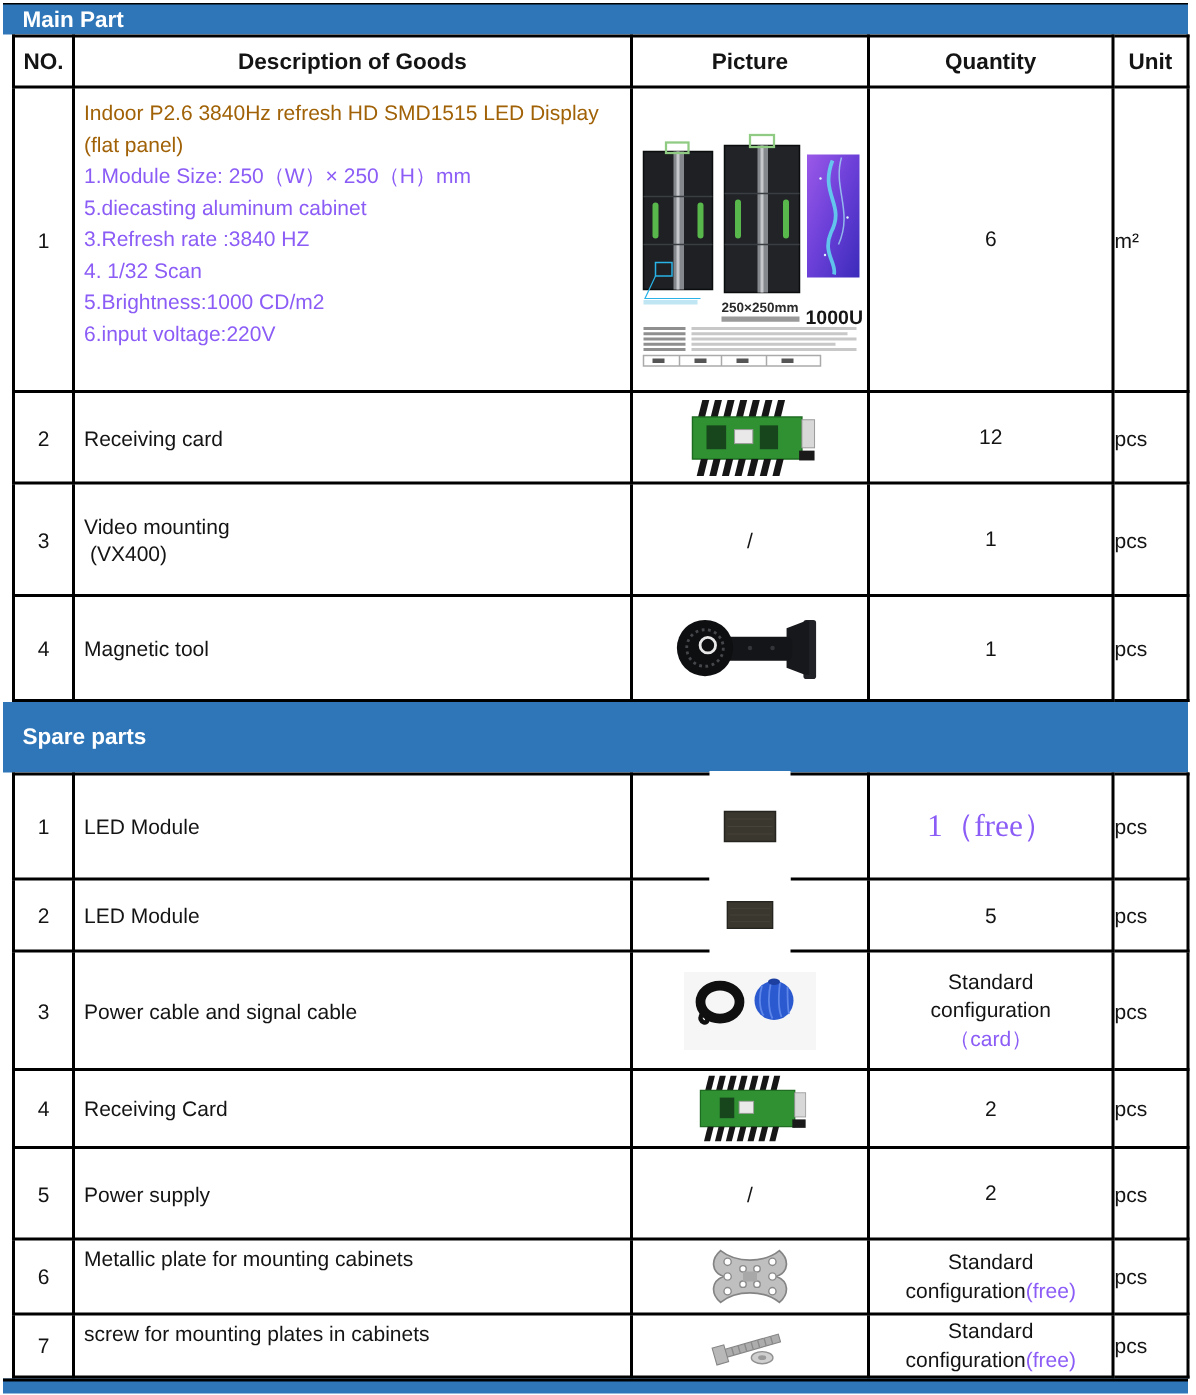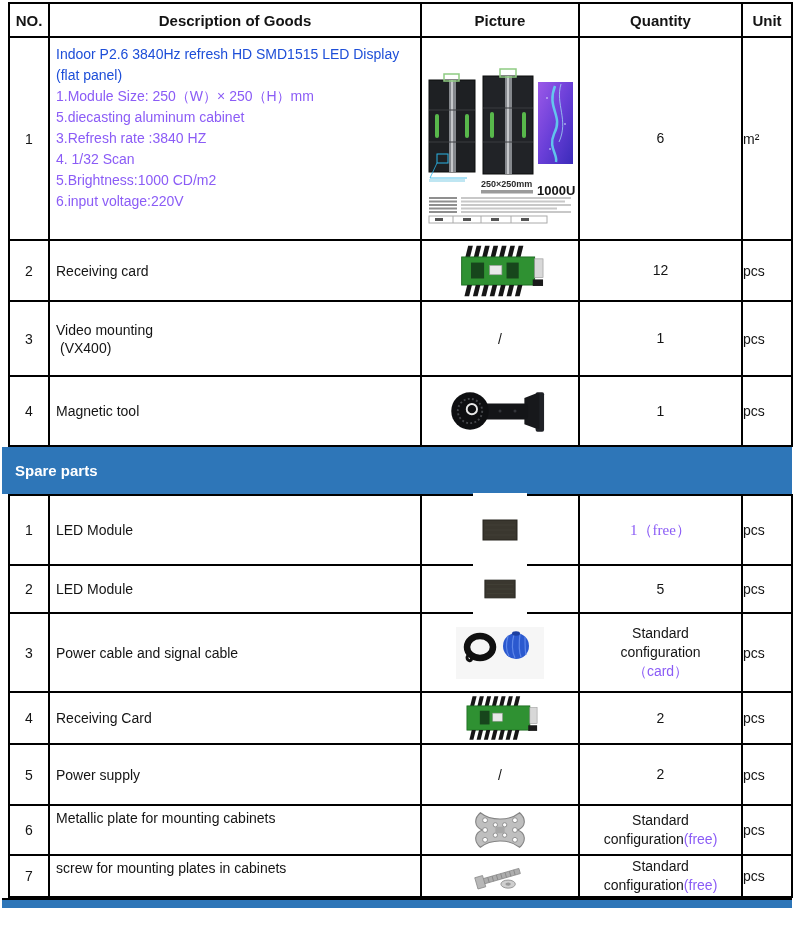--- a/index.html
+++ b/index.html
@@ -34,30 +34,30 @@
   tr.h-s1 { height:70px; } tr.h-s2 { height:48px; } tr.h-s3 { height:79px; } tr.h-s4 { height:47px; }
   tr.h-s5 { height:61px; } tr.h-s6 { height:50px; } tr.h-s7 { height:42px; }
 
   td.no   { text-align:center; vertical-align:middle; font-size:14px; }
   td.desc { text-align:left; vertical-align:middle; font-size:14px; padding:3px 6px; line-height:18px; }
   td.desc.top { vertical-align:top; padding-top:6px; }
   td.pic  { text-align:center; vertical-align:middle; position:relative; }
   td.qty  { text-align:center; vertical-align:middle; font-size:14px; line-height:19px; }
   td.unit { text-align:left; vertical-align:middle; font-size:14px; }
 
-  .desc-title { line-height:21px; color:#1d4ed8; }
+  .desc-title { line-height:21px; color:#a16207; }
   .spec { line-height:21px; }
   .red { color:#8b5cf6; }
   .indent-1 { padding-left:4px; }
 
   .qty-wrap { margin:0 auto; }
   .w140 { max-width:140px; }
   .w158 { max-width:158px; }
   .free-block { display:block; }
-  .qty-serif { font-family:"Liberation Serif", serif; font-size:15px; }
+  .qty-serif { font-family:"Liberation Serif", serif; font-size:21px; }
 
   .slash { font-size:14px; }
 
   .white-block {
     position:absolute; left:50%; top:-3px; bottom:-3px;
     width:54px; transform:translateX(-50%);
     background:#ffffff; z-index:1;
   }
   .over { position:relative; z-index:2; }
 
@@ -67,20 +67,23 @@
     margin-left:2px; width:790px; height:10px;
     background:#2E76B8; border-top:2px solid #000;
   }
   svg { vertical-align:middle; }
 </style>
 </head>
 <body>
 
 <div class="page">
 
+  <div class="banner banner-main">
+    <span>Main Part</span>
+  </div>
 
   <table class="goods">
     <colgroup>
         <col style="width:40px">
         <col style="width:372px">
         <col style="width:158px">
         <col style="width:163px">
         <col style="width:50px">
       </colgroup>
     <thead>

